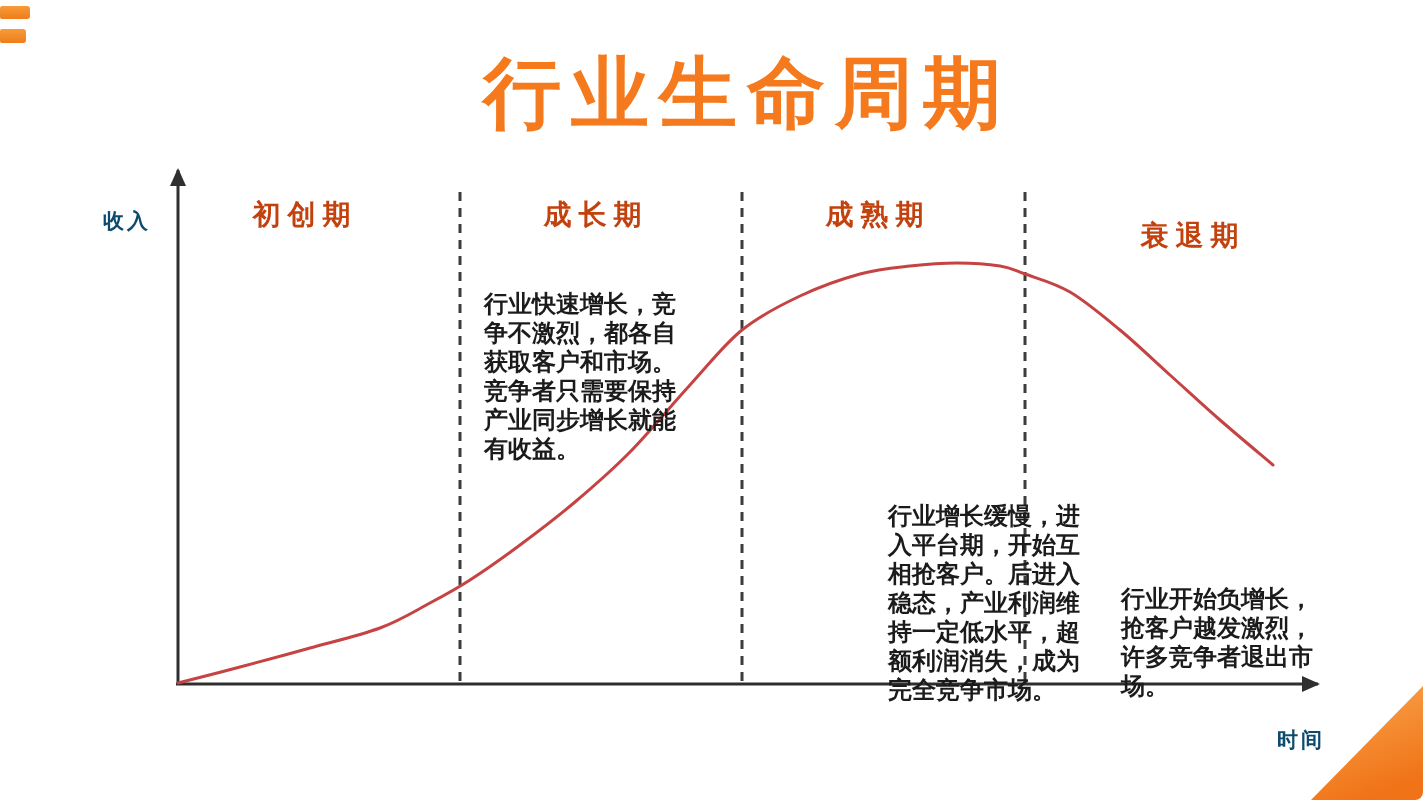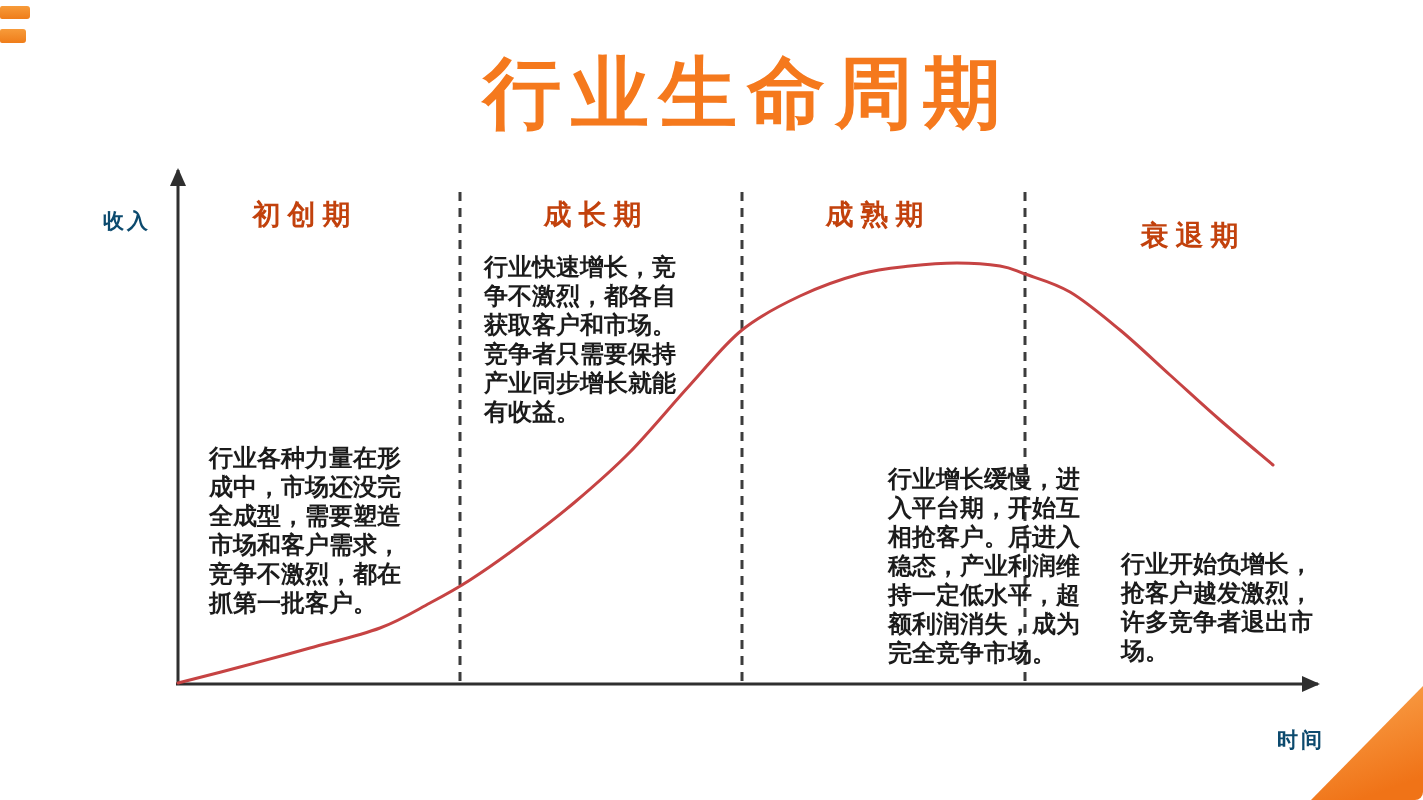--- a/index.html
+++ b/index.html
@@ -35,26 +35,27 @@
   }
   .phase-label.p1{left:305px;}
   .phase-label.p2{left:596px;}
   .phase-label.p3{left:878px;}
   .phase-label.p4{left:1193px;margin-top:21px;}
   
   .desc{
     position:absolute;font-size:24px;line-height:29px;font-weight:600;
     color:#1b1b1b;white-space:pre-line;letter-spacing:0px;
     font-family:"Liberation Sans",sans-serif;
+    margin-top:37px;
   }
   .desc.startup{left:209px;top:443px;}
   .desc.growth{left:484px;top:252px;}
   .desc.shakeout{left:647px;top:515px;}
   .desc.maturity{left:888px;top:464px;}
-  .desc.decline{left:1121px;top:549px;}
+  .desc.decline{left:1121px;top:549px;font-family:Liberation Mono, monospace;}
   
   .corner-triangle{
     position:absolute;right:0;bottom:0;width:112px;height:114px;
     background:linear-gradient(160deg,#f9a14a 10%,#f07317 85%);
     clip-path:polygon(100% 0,100% 100%,0 100%);
   }
 </style>
 </head>
 <body>
 
@@ -81,26 +82,20 @@
   </svg>
 
   <div class="axis-label y">收入</div>
   <div class="axis-label x">时间</div>
 
   <div class="phase-label p1">初创期</div>
   <div class="phase-label p2">成长期</div>
   <div class="phase-label p3">成熟期</div>
   <div class="phase-label p4">衰退期</div>
 
-  <div class="desc startup">行业各种力量在形
-成中，市场还没完
-全成型，需要塑造
-市场和客户需求，
-竞争不激烈，都在
-抓第一批客户。</div>
   <div class="desc growth">行业快速增长，竞
 争不激烈，都各自
 获取客户和市场。
 竞争者只需要保持
 产业同步增长就能
 有收益。</div>
   <div class="desc maturity">行业增长缓慢，进
 入平台期，开始互
 相抢客户。后进入
 稳态，产业利润维

